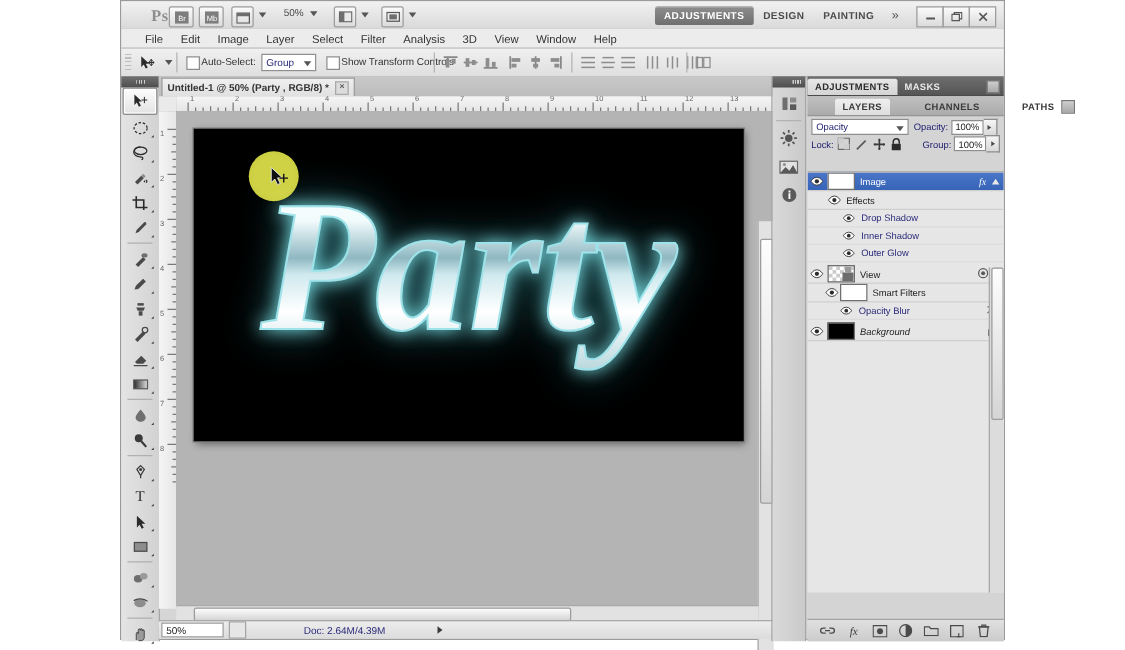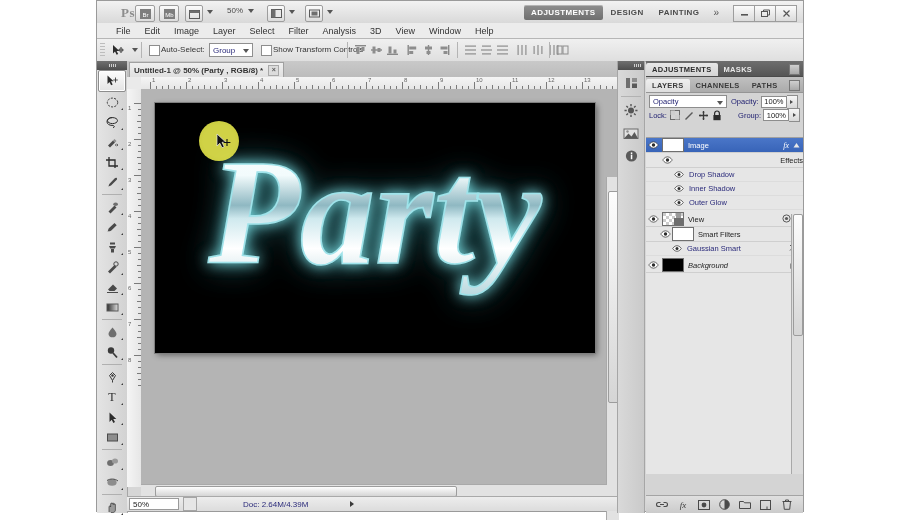--- a/index.html
+++ b/index.html
@@ -112,21 +112,21 @@
 
   .dock{position:absolute;right:0;top:60px;width:157px;height:452px;background:#d4d4d4;}
   .ptabs{height:15px;background:linear-gradient(#6e6e6e,#555);display:flex;align-items:flex-end;
     border-bottom:1px solid #4a4a4a;}
   .ptab{font-size:7.5px;font-weight:bold;letter-spacing:.3px;color:#e8e8e8;padding:2px 6px;}
   .ptab.on{background:linear-gradient(#e8e8e8,#d4d4d4);color:#2b2b2b;border-radius:2px 2px 0 0;}
   .pmenu{margin-left:auto;display:flex;align-items:center;padding:0 3px 1px 0;}
   .pmenu .mb{width:9px;height:9px;background:linear-gradient(#cfcfcf,#a8a8a8);border:1px solid #777;}
   .ptabs2{height:15px;background:linear-gradient(#c0c0c0,#ababab);display:flex;align-items:flex-end;
     border-bottom:1px solid #959595;}
-  .ptab2{font-size:7.5px;font-weight:bold;letter-spacing:.3px;color:#3a3a3a;padding:2px 6px;}
+  .ptab2{font-size:7.5px;font-weight:bold;letter-spacing:.3px;color:#3a3a3a;padding:2px 6px;margin-left:22px;}
   .ptab2.on{background:linear-gradient(#efefef,#dedede);border-radius:2px 2px 0 0;}
 
   .blendrow{height:15px;display:flex;align-items:center;padding:2px 3px 0;box-sizing:border-box;}
   .blendsel{width:78px;height:13px;border:1px solid #8d8d8d;background:#fff;font-size:7.5px;
     color:#1c1c6e;display:flex;align-items:center;padding:0 3px;box-sizing:border-box;position:relative;}
   .blendsel .caret{position:absolute;right:3px;top:5px;margin:0;}
   .lbl{font-size:7.5px;color:#1c1c6e;margin-left:4px;}
   .numfield{width:26px;height:12px;border:1px solid #8d8d8d;background:#fff;font-size:7.5px;color:#222;
     display:flex;align-items:center;justify-content:flex-end;padding-right:2px;box-sizing:border-box;margin-left:2px;}
   .stepper{width:10px;height:12px;border:1px solid #8d8d8d;border-left:none;
@@ -835,21 +835,21 @@
         </span>
         <span>Image</span>
         <span class="fx">fx</span>
         <span style="padding-right:3px;">
           <svg width="7" height="5" viewBox="0 0 7 5">
               <path d="M3.5 0l3 4.5h-6z" fill="#e8e8e8"></path>
             </svg>
         </span>
       </div>
 
-      <div class="lrow" style="padding-left:14px;justify-content:space-between;">
+      <div class="lrow" style="padding-left:14px;">
         <span class="eye">
           <svg width="11" height="8" viewBox="0 0 11 8">
               <path d="M.8 4S2.6.8 5.5.8 10.2 4 10.2 4 8.4 7.2 5.5 7.2.8 4 .8 4z" fill="#fff" stroke="#2b2b2b" stroke-width=".7"></path>
               <circle cx="5.5" cy="4" r="1.7" fill="#2b2b2b"></circle>
             </svg>
         </span>
         <span style="margin-left:3px;">Effects</span>
       </div>
 
       <div class="efrow" style="padding-left:26px;">
@@ -918,21 +918,21 @@
         <span>Smart Filters</span>
       </div>
 
       <div class="efrow" style="padding-left:24px;">
         <span class="eye">
           <svg width="10" height="7" viewBox="0 0 10 7">
               <path d="M.7 3.5S2.3.7 5 .7 9.3 3.5 9.3 3.5 7.7 6.3 5 6.3.7 3.5.7 3.5z" fill="#fff" stroke="#2b2b2b" stroke-width=".7"></path>
               <circle cx="5" cy="3.5" r="1.5" fill="#2b2b2b"></circle>
             </svg>
         </span>
-        <span style="margin-left:3px;">Gaussian Smart</span>
+        <span style="margin-left:3px;">Opacity Blur</span>
         <span style="margin-left:auto;padding-right:4px;">
           <svg width="10" height="8" viewBox="0 0 10 8">
               <path d="M1 6.5L6 1.5M1 1.5h3M6.5 6.5h2.5" stroke="#5a5a5a"></path>
             </svg>
         </span>
       </div>
 
       <div class="lrow" style="margin-top:2px;">
         <span class="eye">
           <svg width="11" height="8" viewBox="0 0 11 8">

